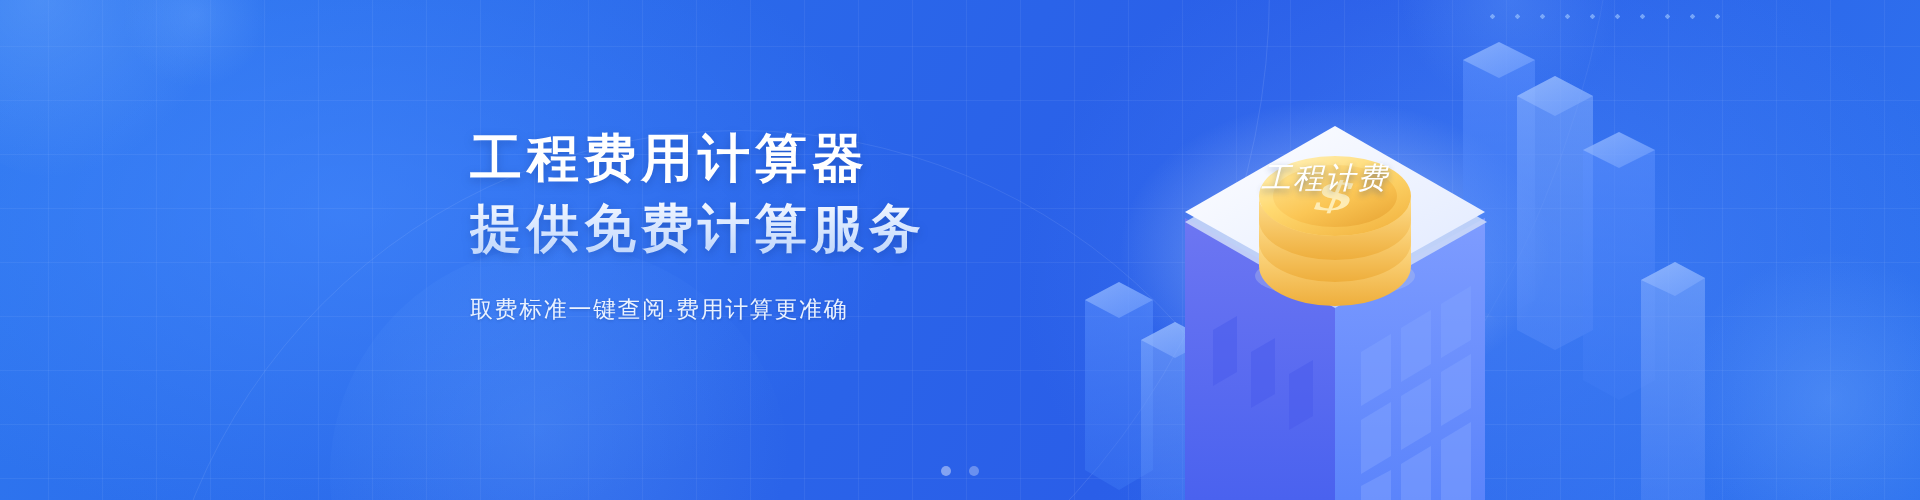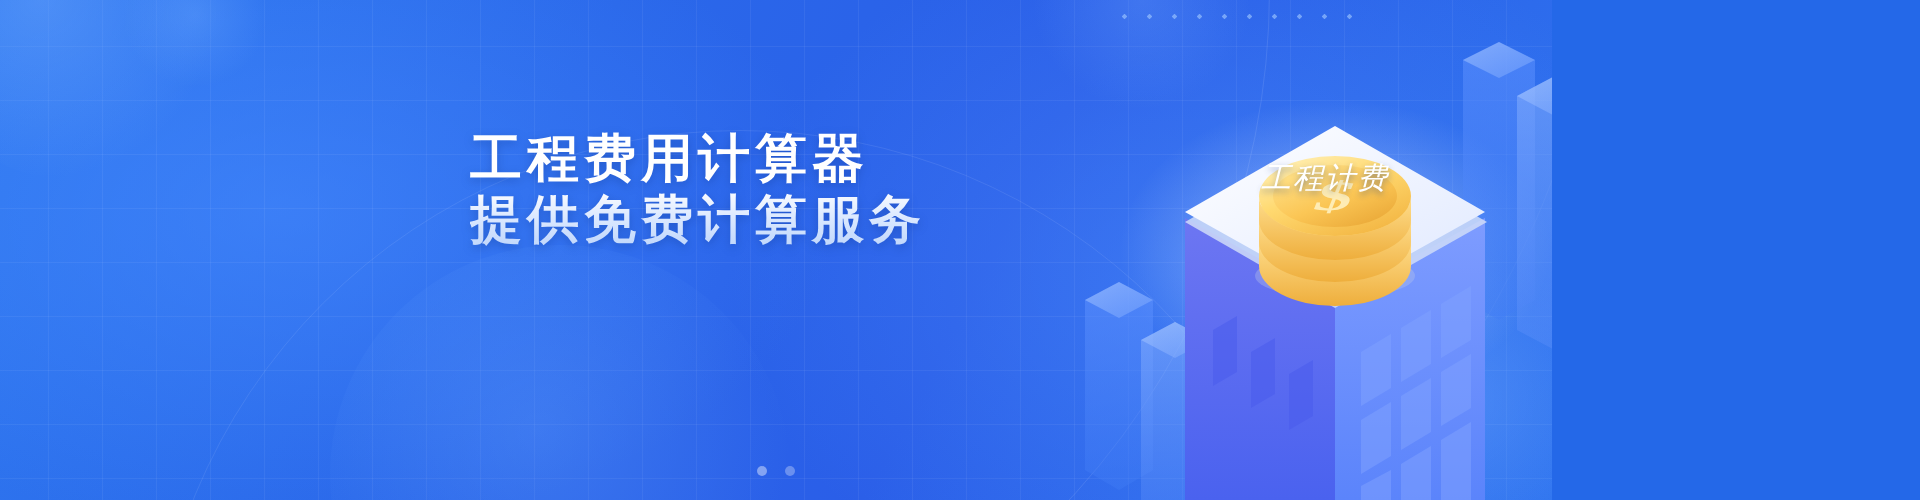--- a/index.html
+++ b/index.html
@@ -4,21 +4,21 @@
 <style>
   * { margin:0; padding:0; box-sizing:border-box; }
   html,body { width:1920px; height:500px; overflow:hidden; }
   body {
     font-family:"Liberation Sans", sans-serif;
     background:#2468e8;
   }
 
   .banner{
     position:relative;
-    width:1552px; height:500px;
+    width:1920px; height:500px;
     overflow:hidden;
     background:
       radial-gradient(ellipse 900px 520px at 18% 42%, rgba(72,140,255,.55) 0%, rgba(72,140,255,0) 62%),
       radial-gradient(ellipse 800px 600px at 78% 55%, rgba(86,150,255,.40) 0%, rgba(86,150,255,0) 60%),
       linear-gradient(118deg, #2f79f0 0%, #2a68ea 34%, #2a5ee8 62%, #2f74ef 100%);
   }
 
   
   .grid{
     position:absolute; inset:0;
@@ -57,21 +57,21 @@
     font-size:52px;
     font-weight:bold;
     letter-spacing:5px;
     line-height:1.18;
     background:linear-gradient(180deg,#ffffff 0%,#ffffff 48%,#dce9ff 72%,#bcd4fb 100%);
     -webkit-background-clip:text; background-clip:text;
     -webkit-text-fill-color:transparent; color:transparent;
     filter:drop-shadow(0 3px 5px rgba(12,50,130,.32));
     white-space:nowrap;
   }
-  .headline .l2{ display:block; }
+  .headline .l2{ display:block; margin-top:9px; }
 
   .sub{
     margin-top:30px;
     color:#eaf2ff;
     font-size:23px;
     line-height:1.72;
     letter-spacing:1.6px;
     text-shadow:0 1px 3px rgba(14,50,125,.28);
     white-space:nowrap;
   }
@@ -113,20 +113,21 @@
   <div class="blob b5"></div>
 
   <div class="dotgrid"></div>
 
   <div class="copy">
     <div class="headline">
       <span class="l1">工程费用计算器</span>
       <span class="l2">提供免费计算服务</span>
     </div>
     <div class="sub">
+      <span class="l2">取费标准一键查阅·费用计算更准确</span>
     </div>
   </div>
 
   <div class="illus">
 
     <svg width="620" height="500" viewBox="0 0 620 500">
       <defs>
         <linearGradient id="gBarL" x1="0" y1="0" x2="0" y2="1">
           <stop offset="0%" stop-color="#5f92ff" stop-opacity=".55"></stop>
           <stop offset="100%" stop-color="#3f7bf5" stop-opacity=".40"></stop>

